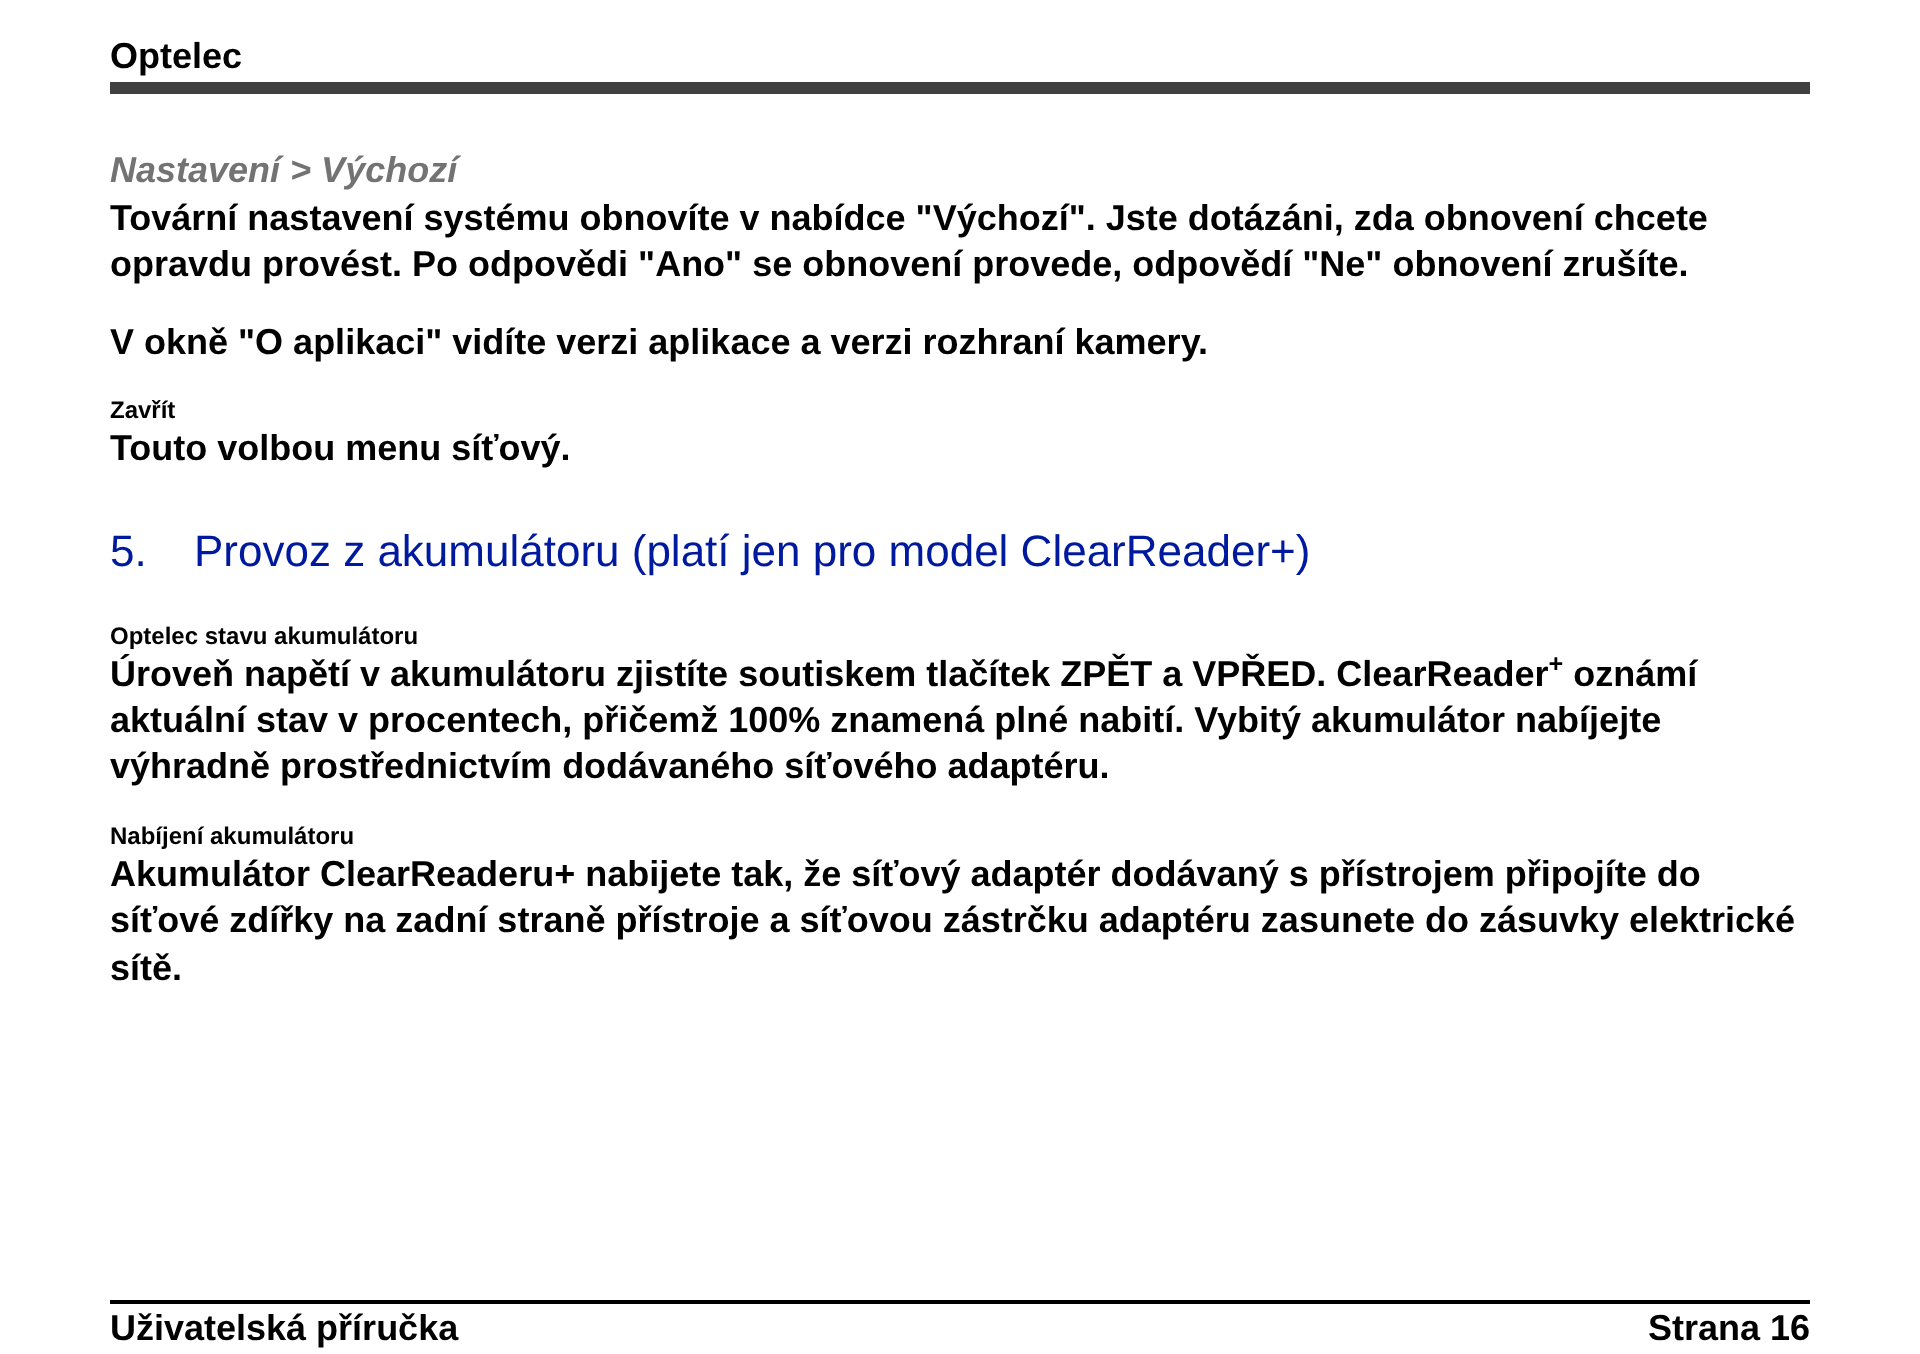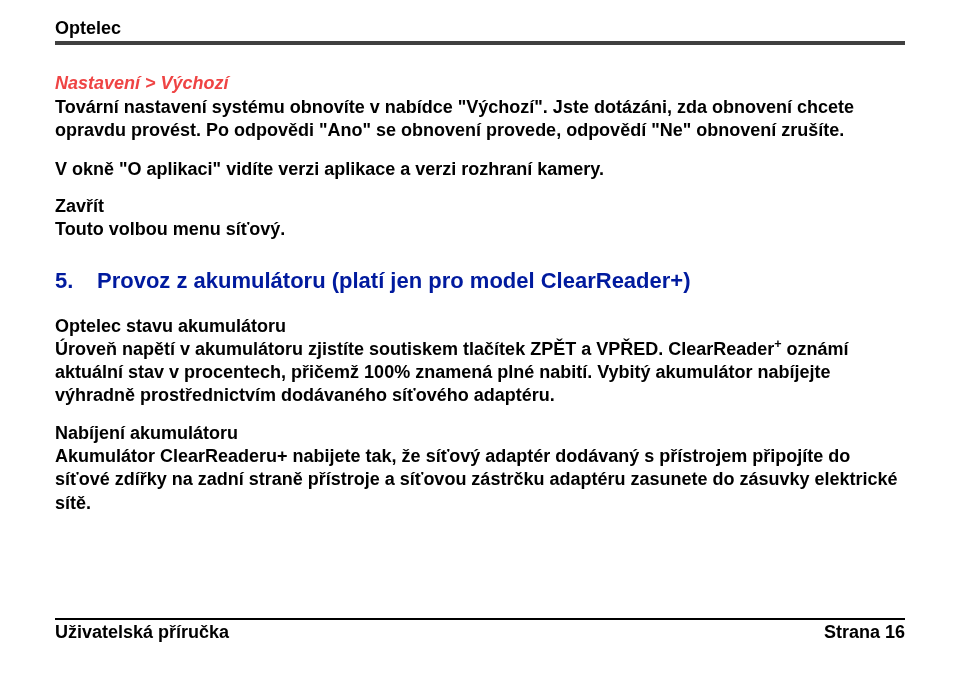--- a/index.html
+++ b/index.html
@@ -12,67 +12,67 @@
     width: 960px;
     height: 677px;
     background: #fff;
     color: #000;
     position: relative;
     padding: 18px 55px 20px 55px;
   }
   .header {
     display: flex;
     justify-content: space-between;
-    border-bottom: 4px solid #404040;
+    border-bottom: 6px solid #404040;
     padding-bottom: 2px;
     margin-bottom: 28px;
   }
   .header-left, .header-right {
     font-size: 18px;
     font-weight: bold;
   }
   .sup {
     font-size: 0.7em;
     vertical-align: super;
     line-height: 0;
   }
   .nav-heading {
-    color: #ef4444;
+    color: #737373;
     font-weight: bold;
     font-style: italic;
     font-size: 18px;
     margin-bottom: 2px;
   }
   .para {
     font-size: 18px;
     line-height: 1.3;
     margin-bottom: 15px;
     font-weight: bold;
   }
   .sub-bold {
     font-weight: bold;
-    font-size: 18px;
+    font-size: 12px;
     margin-bottom: 1px;
   }
   .section-heading {
     color: #001a9e;
-    font-weight: bold;
+    font-weight: normal;
     font-size: 22px;
     margin-bottom: 22px;
     margin-top: 26px;
   }
   .section-num {
     display: inline-block;
     width: 42px;
   }
   .footer {
     position: absolute;
     left: 55px;
     right: 55px;
-    bottom: 34px;
+    bottom: 2px;
     border-top: 2px solid #000;
     padding-top: 2px;
     display: flex;
     justify-content: space-between;
     font-size: 18px;
     font-weight: bold;
   }
 </style>
 </head>
 <body>

